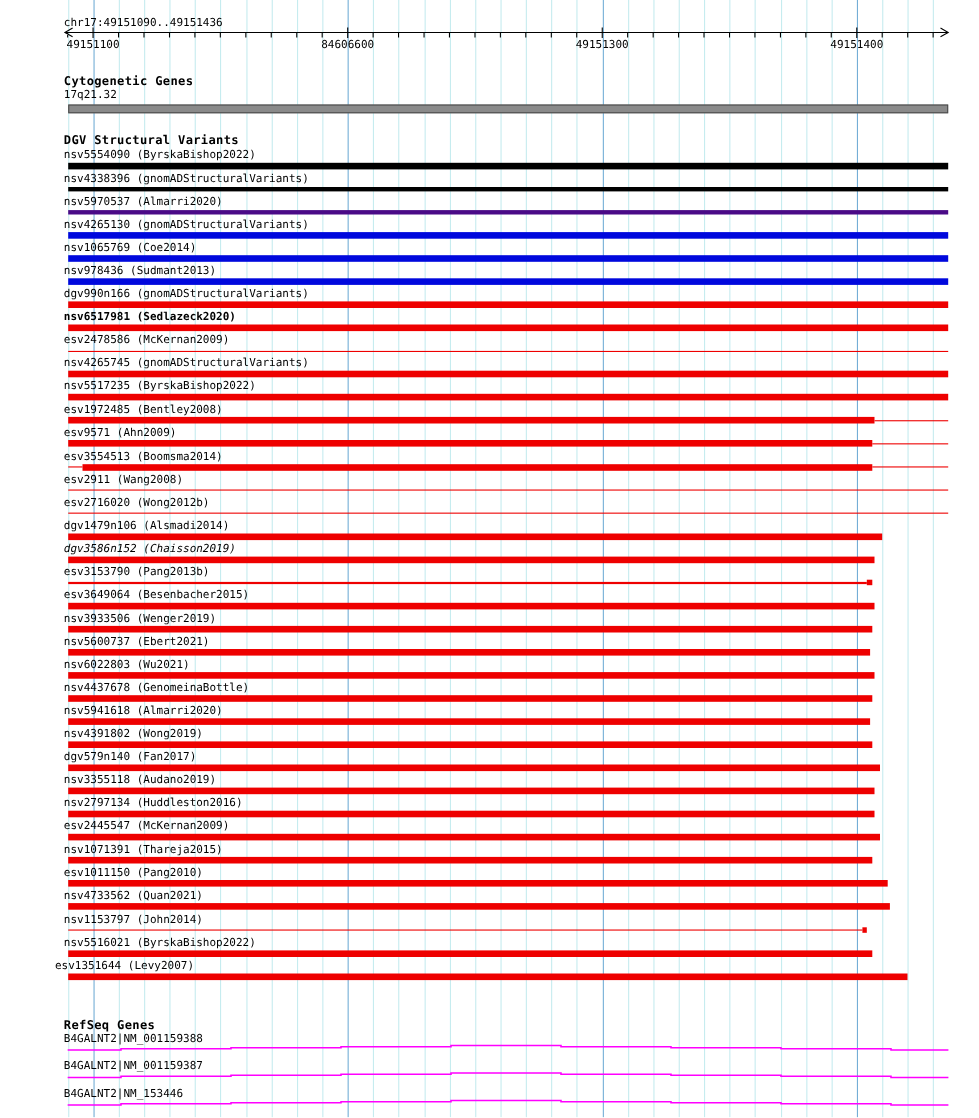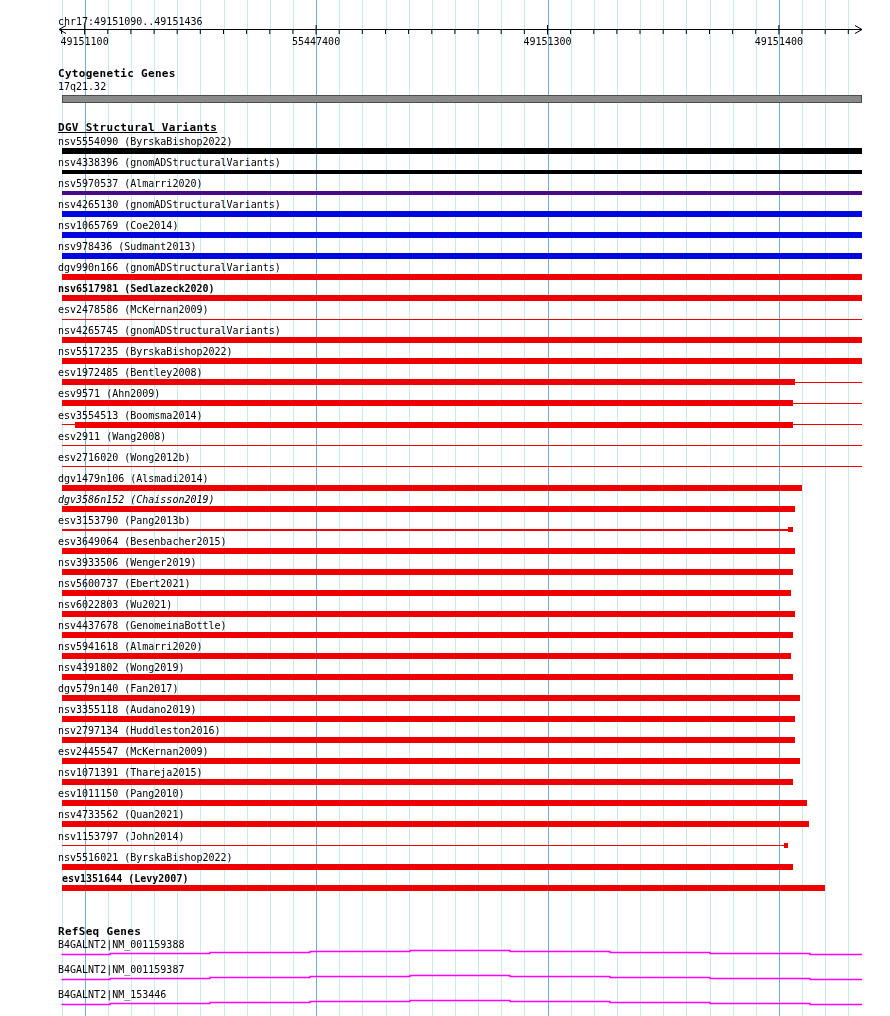--- a/index.html
+++ b/index.html
@@ -57,32 +57,32 @@
       <div class="gridline" style="left: 848.3px; background: rgb(198, 236, 239);"></div>
     </div>
 
   <div class="mono" id="region-title" style="left:58px;top:15px;">chr17:49151090..49151436</div>
 
   <div id="ruler-layer">
       <svg width="890" height="30" style="left: 0px; top: 18px;">
         <path d="M66,7.5 L59,11.5 L66,15.5 M59,11.5 H862 M855,7.5 L862,11.5 L855,15.5 M61.5,11.5 V16 M84.6,7 V16.5 M107.8,11.5 V16 M130.9,11.5 V16 M154.1,11.5 V16 M177.2,11.5 V16 M200.3,11.5 V16 M223.5,11.5 V16 M246.6,11.5 V16 M269.8,11.5 V16 M292.9,11.5 V16 M316.1,7 V16.5 M339.2,11.5 V16 M362.3,11.5 V16 M385.5,11.5 V16 M408.6,11.5 V16 M431.8,11.5 V16 M454.9,11.5 V16 M478.0,11.5 V16 M501.2,11.5 V16 M524.3,11.5 V16 M547.5,7 V16.5 M570.6,11.5 V16 M593.8,11.5 V16 M616.9,11.5 V16 M640.0,11.5 V16 M663.2,11.5 V16 M686.3,11.5 V16 M709.5,11.5 V16 M732.6,11.5 V16 M755.7,11.5 V16 M778.9,7 V16.5 M802.0,11.5 V16 M825.2,11.5 V16 M848.3,11.5 V16" stroke="#000000" fill="none" stroke-width="1"></path>
       </svg>
       <div class="mono tick-label" style="left: 54.6px; top: 35px;">49151100</div>
-      <div class="mono tick-label" style="left: 286.1px; top: 35px;">55447400</div>
+      <div class="mono tick-label" style="left: 286.1px; top: 35px;">84606600</div>
       <div class="mono tick-label" style="left: 517.5px; top: 35px;">49151300</div>
       <div class="mono tick-label" style="left: 748.9px; top: 35px;">49151400</div>
     </div>
 
   <div class="mono boldt" style="left:58px;top:67px;">Cytogenetic Genes</div>
   <div class="mono" style="left:58px;top:80px;">17q21.32</div>
   <div id="cytoband-layer">
       <div class="band-bar" style="left: 61.5px; top: 95px; width: 800.7px; height: 8px; background: rgb(138, 138, 138); border: 1px solid rgb(77, 77, 77);"></div>
     </div>
 
-  <div class="mono boldt" style="left:58px;top:121px;text-decoration:underline;">DGV Structural Variants</div>
+  <div class="mono boldt" style="left:58px;top:121px;">DGV Structural Variants</div>
   <div id="dgv-layer">
       <div style="">
         <div class="mono" style="left: 58px; top: 134.8px;">nsv5554090 (ByrskaBishop2022)</div>
         <div class="seg" style="left: 61.5px; top: 147.8px; width: 800.7px; height: 6px; background: rgb(0, 0, 0);"></div>
       </div>
       <div style="">
         <div class="mono" style="left: 58px; top: 155.9px;">nsv4338396 (gnomADStructuralVariants)</div>
         <div class="seg" style="left: 61.5px; top: 169.9px; width: 800.7px; height: 4px; background: rgb(0, 0, 0);"></div>
       </div>
       <div style="">
@@ -217,21 +217,21 @@
       <div style="">
         <div class="mono" style="left: 58px; top: 829.5px;">nsv1153797 (John2014)</div>
         <div class="seg" style="left: 61.5px; top: 844.7px; width: 722px; height: 1.5px; background: rgb(238, 0, 0);"></div>
         <div class="seg" style="left: 783.5px; top: 843px; width: 4.6px; height: 5px; background: rgb(238, 0, 0);"></div>
       </div>
       <div style="">
         <div class="mono" style="left: 58px; top: 850.5px;">nsv5516021 (ByrskaBishop2022)</div>
         <div class="seg" style="left: 61.5px; top: 863.5px; width: 731.3px; height: 6px; background: rgb(238, 0, 0);"></div>
       </div>
       <div style="">
-        <div class="mono" style="left: 62px; top: 871.5px; font-weight: bold;">esv1351644 (Levy2007)</div>
+        <div class="mono" style="left: 50px; top: 871.5px;">esv1351644 (Levy2007)</div>
         <div class="seg" style="left: 61.5px; top: 884.5px; width: 763.7px; height: 6px; background: rgb(238, 0, 0);"></div>
       </div>
     </div>
 
   <div class="mono boldt" style="left:58px;top:925px;text-align:center;">RefSeq Genes</div>
   <div id="refseq-layer">
       <svg width="890" height="76" style="left: 0px; top: 940px;">
         <polyline points="61.5,14.5 110.0,14.5 110.0,13.5 210.0,13.5 210.0,12.5 310.0,12.5 310.0,11.5 410.0,11.5 410.0,10.5 510.0,10.5 510.0,11.5 610.0,11.5 610.0,12.5 710.0,12.5 710.0,13.5 810.0,13.5 810.0,14.5 862.2,14.5" fill="none" stroke="#ff00ff" stroke-width="1.4"></polyline>
         <polyline points="61.5,39.5 110.0,39.5 110.0,38.5 210.0,38.5 210.0,37.5 310.0,37.5 310.0,36.5 410.0,36.5 410.0,35.5 510.0,35.5 510.0,36.5 610.0,36.5 610.0,37.5 710.0,37.5 710.0,38.5 810.0,38.5 810.0,39.5 862.2,39.5" fill="none" stroke="#ff00ff" stroke-width="1.4"></polyline>
         <polyline points="61.5,64.5 110.0,64.5 110.0,63.5 210.0,63.5 210.0,62.5 310.0,62.5 310.0,61.5 410.0,61.5 410.0,60.5 510.0,60.5 510.0,61.5 610.0,61.5 610.0,62.5 710.0,62.5 710.0,63.5 810.0,63.5 810.0,64.5 862.2,64.5" fill="none" stroke="#ff00ff" stroke-width="1.4"></polyline>

